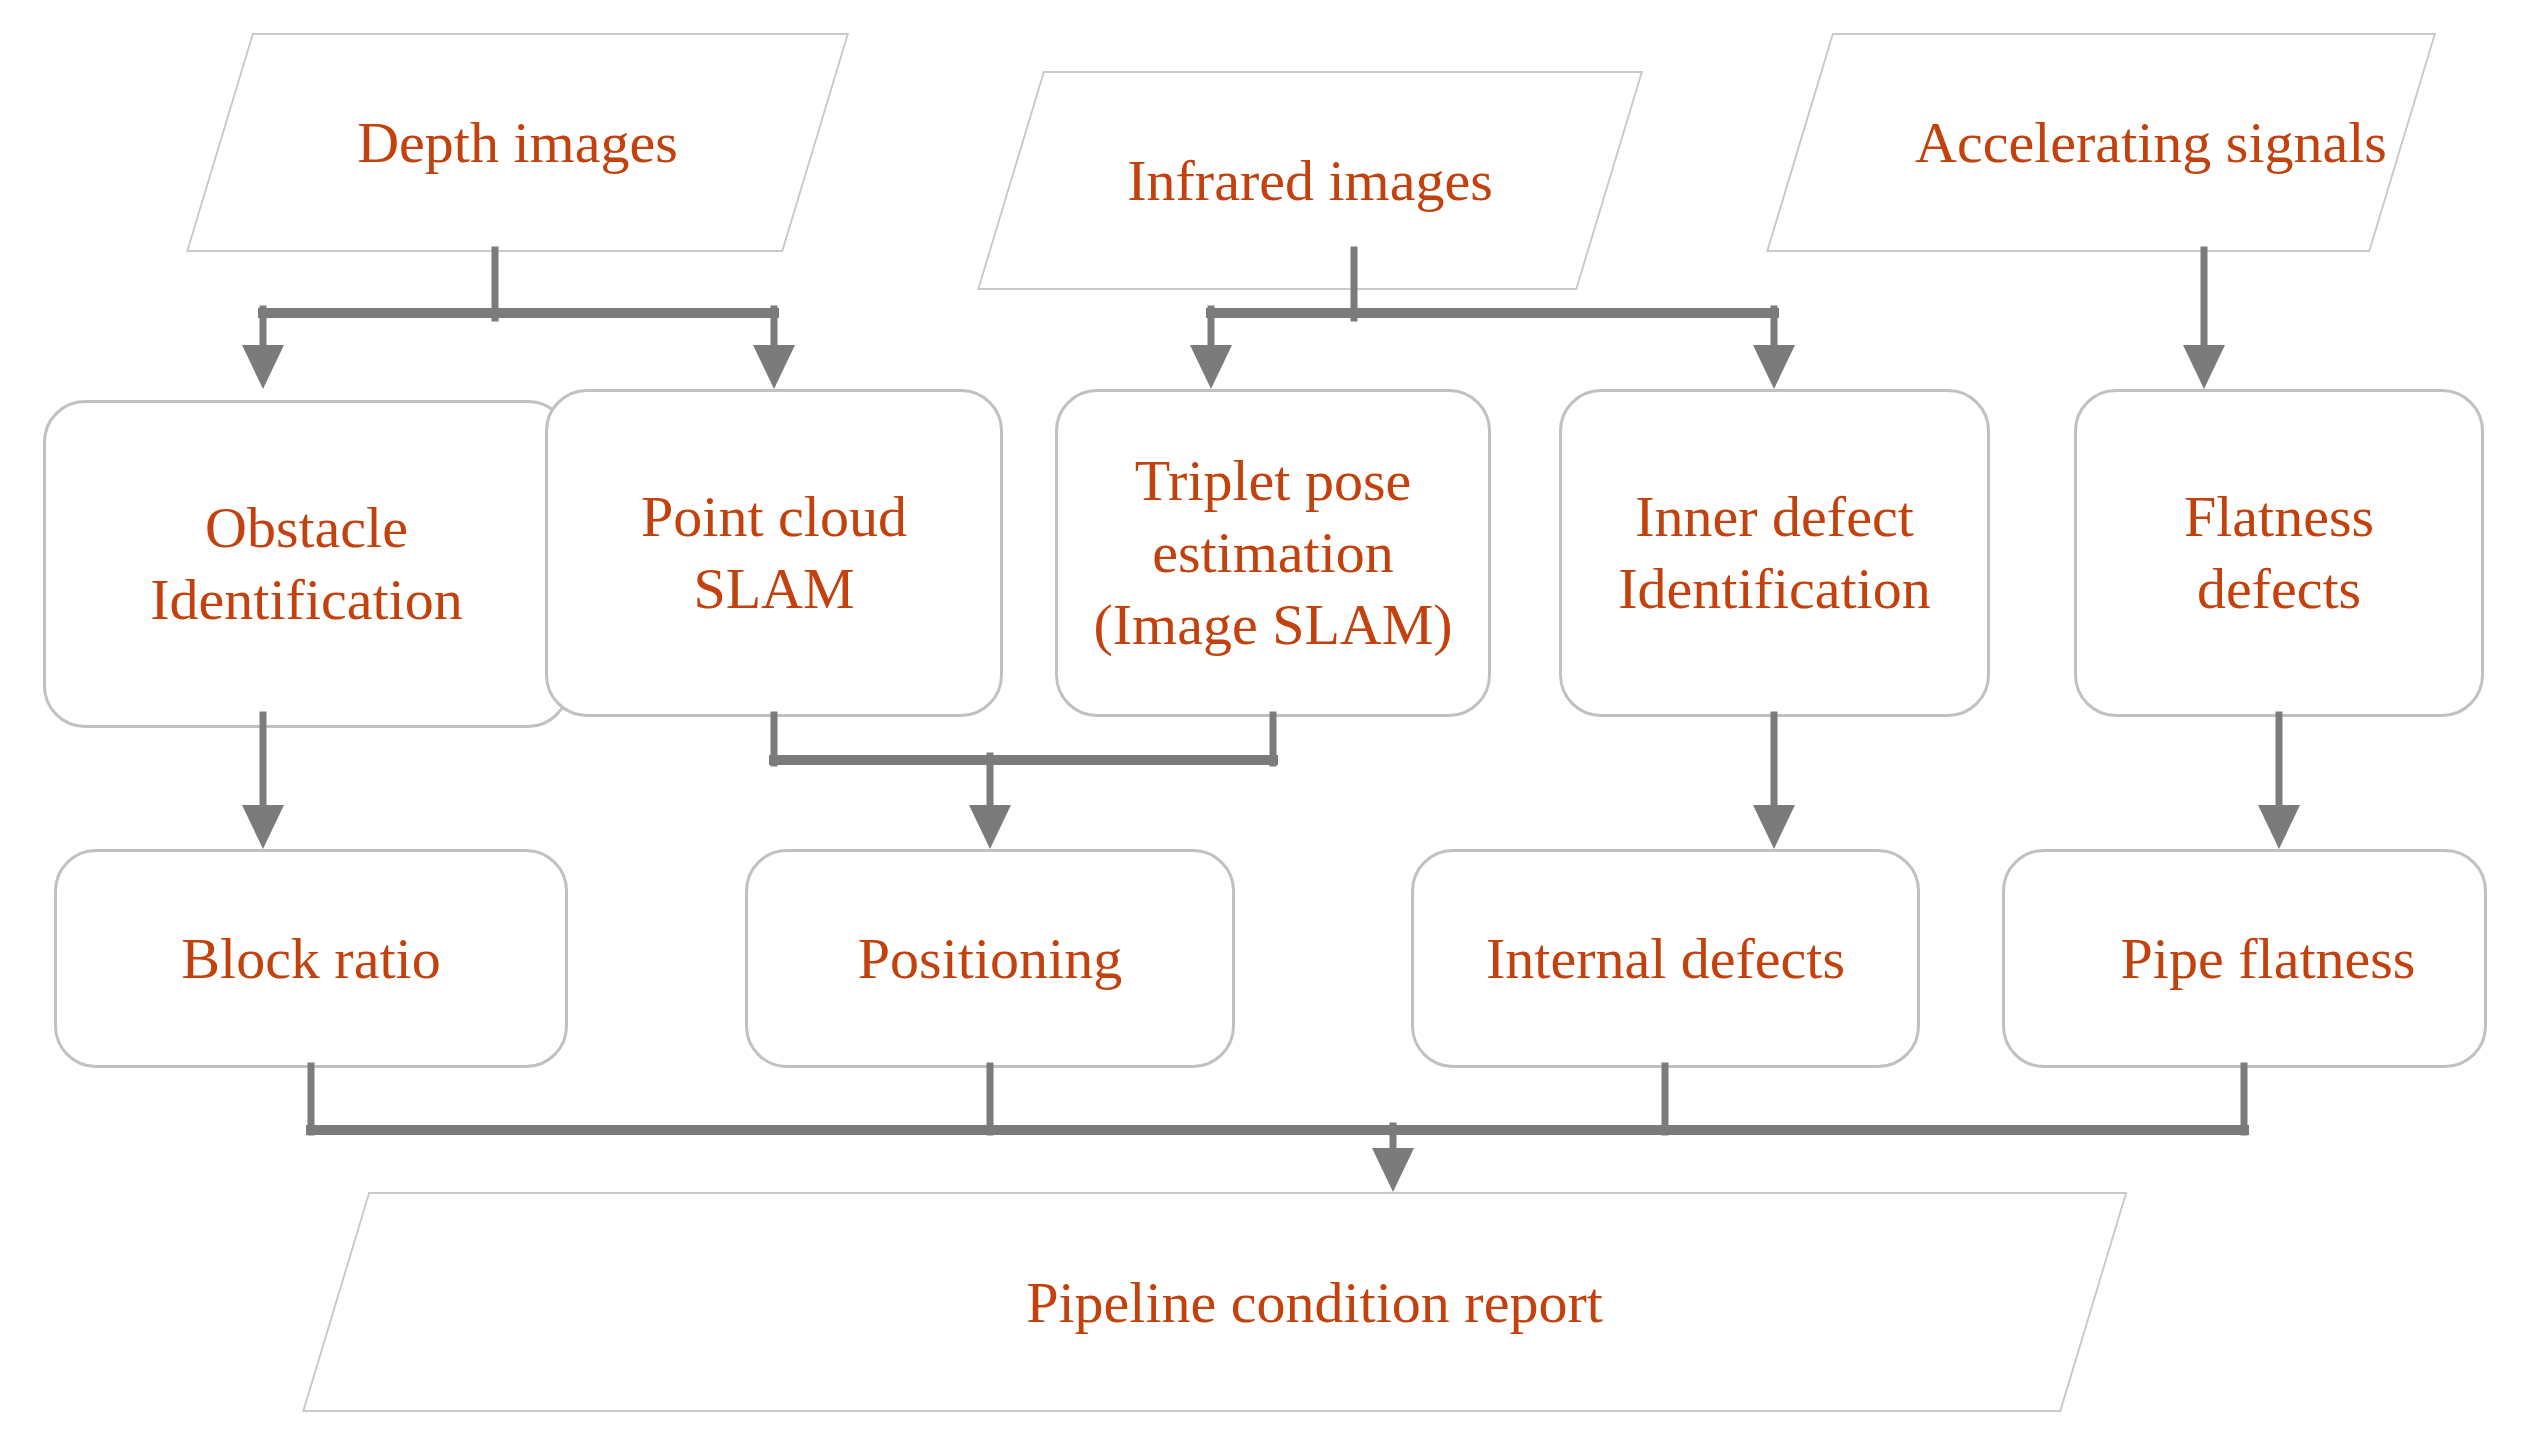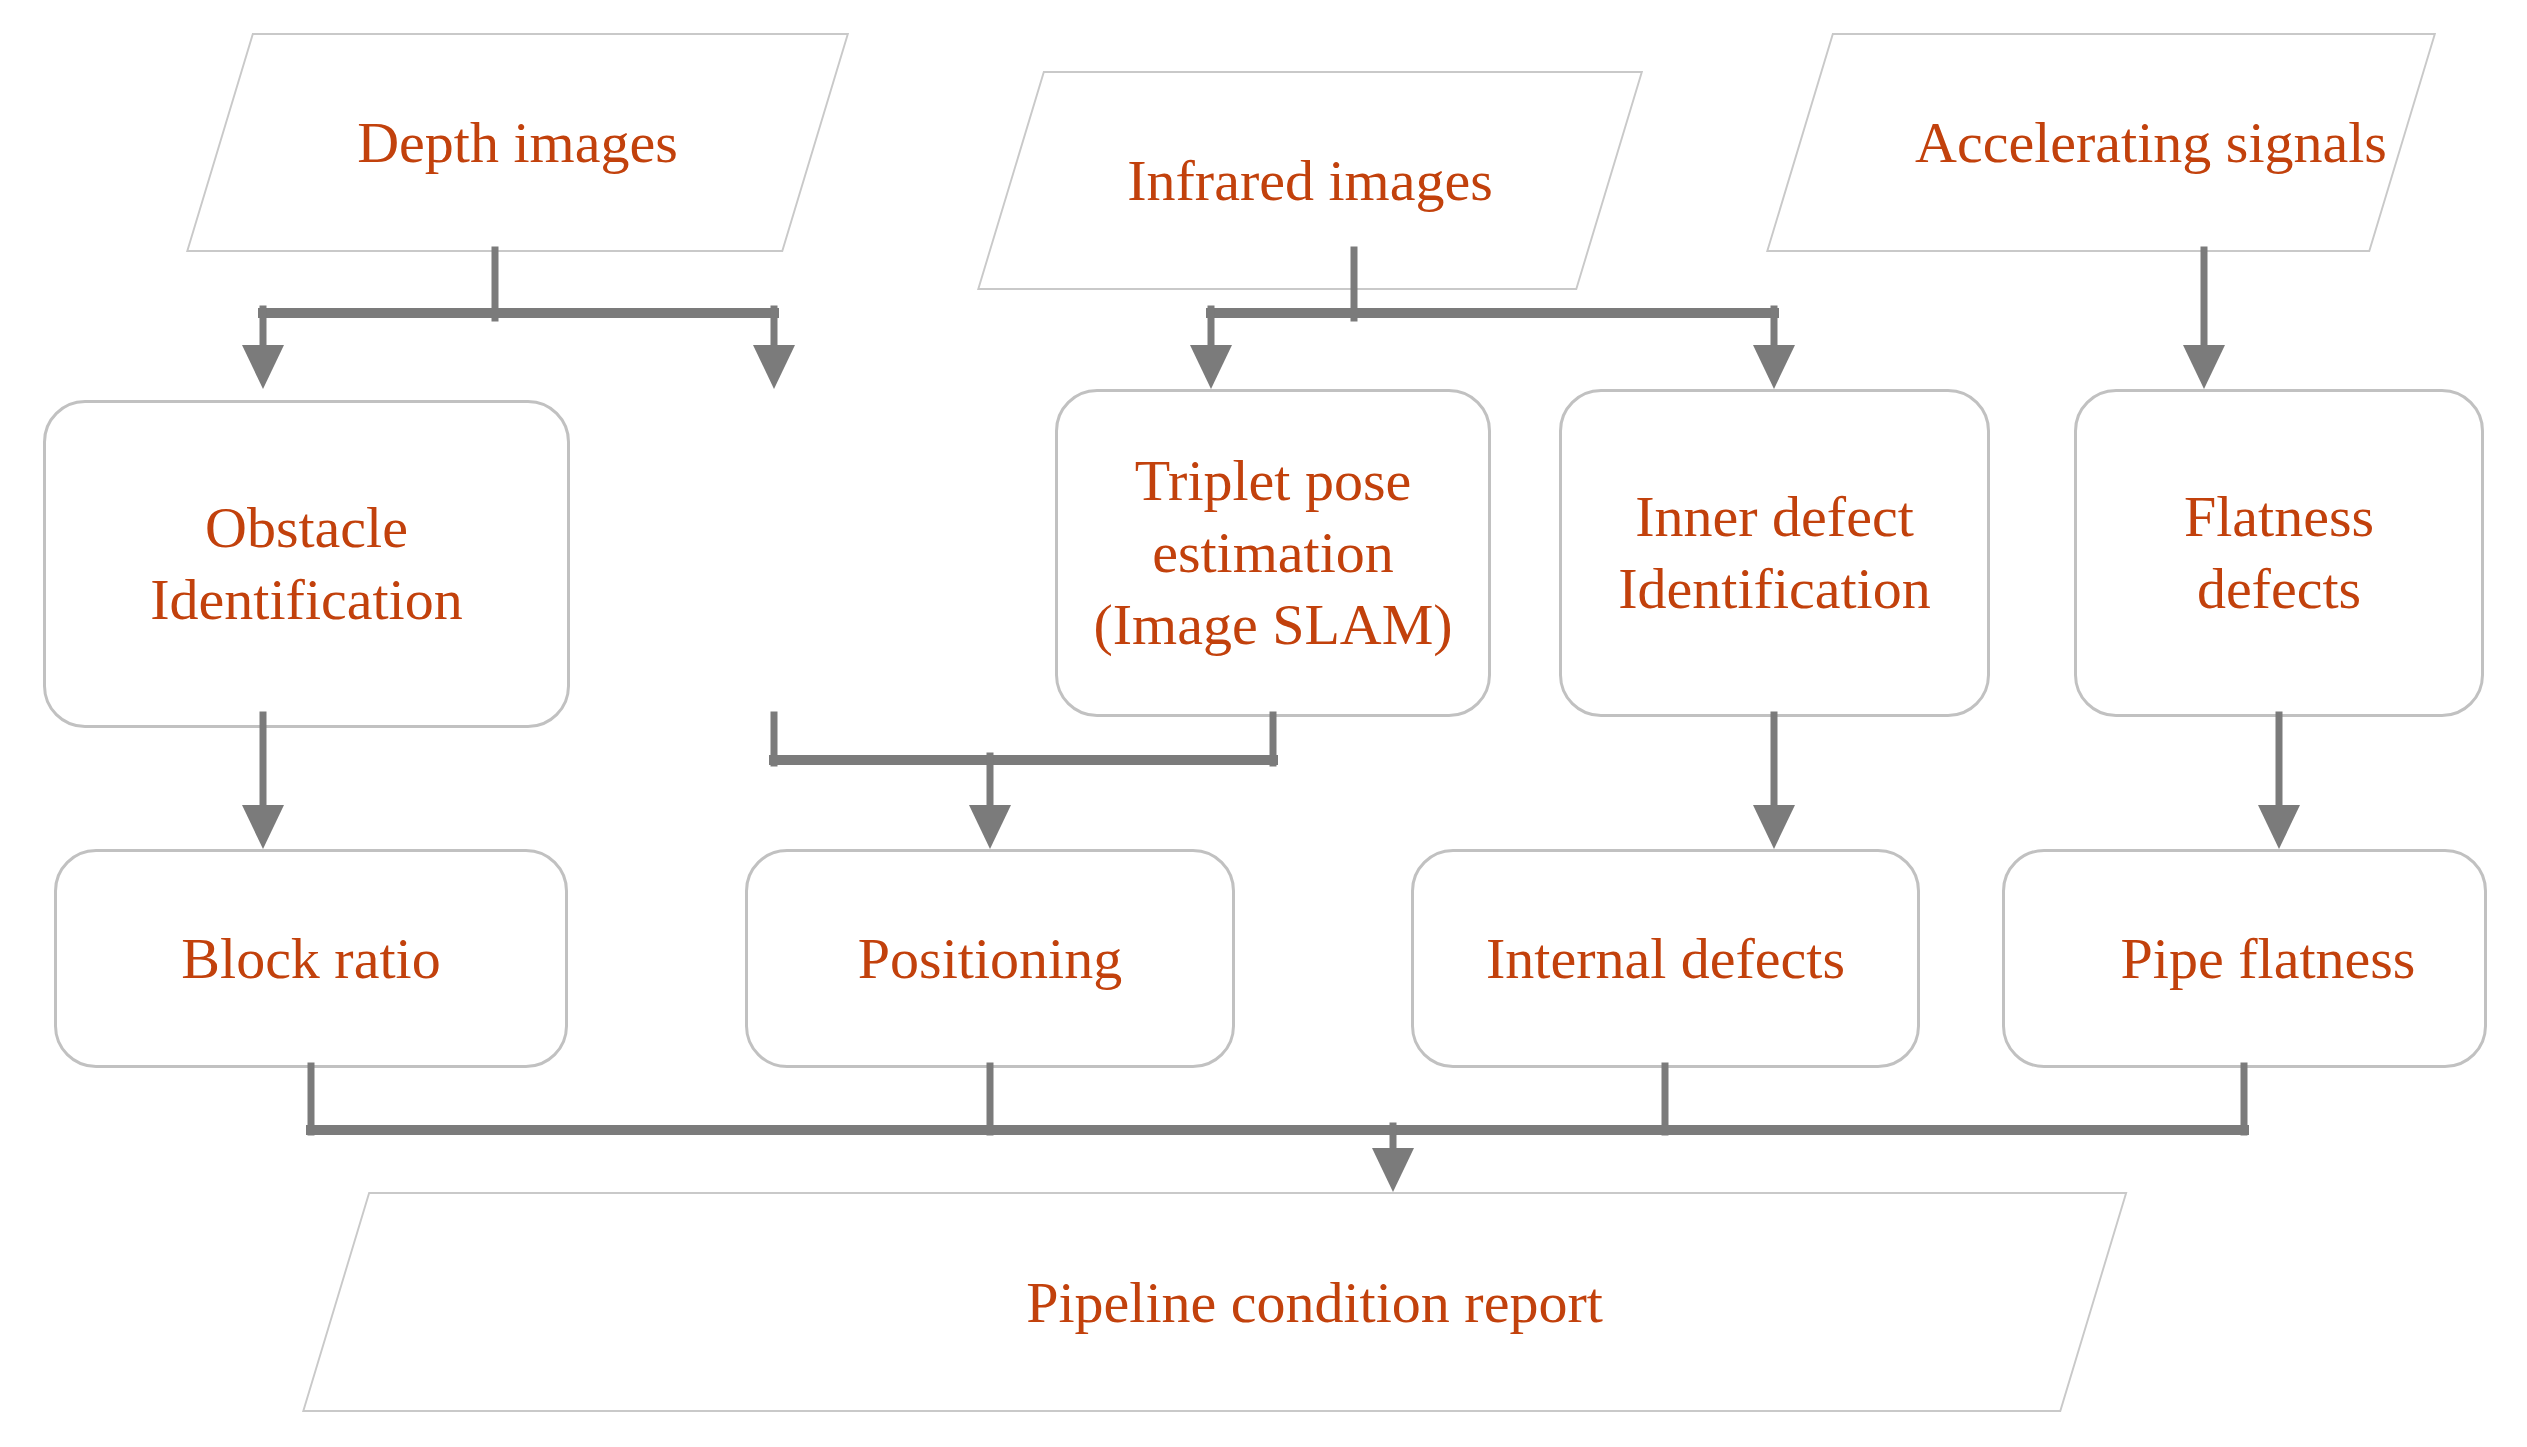--- a/index.html
+++ b/index.html
@@ -58,20 +58,22 @@
   </div>
 
   <div class="pnode" style="left:1766px;top:33px;width:670px;height:219px;">
     <div class="pshape"></div>
     <div class="plabel" style="padding-left:100px;">Accelerating signals</div>
   </div>
 
   <div class="box" style="left:43px;top:400px;width:527px;height:328px;">Obstacle
 Identification</div>
 
+  <div class="box" style="left:545px;top:389px;width:458px;height:328px;">Point cloud
+SLAM</div>
 
   <div class="box" style="left:1055px;top:389px;width:436px;height:328px;">Triplet pose
 estimation
 (Image SLAM)</div>
 
   <div class="box" style="left:1559px;top:389px;width:431px;height:328px;">Inner defect
 Identification</div>
 
   <div class="box" style="left:2074px;top:389px;width:410px;height:328px;">Flatness
 defects</div>

